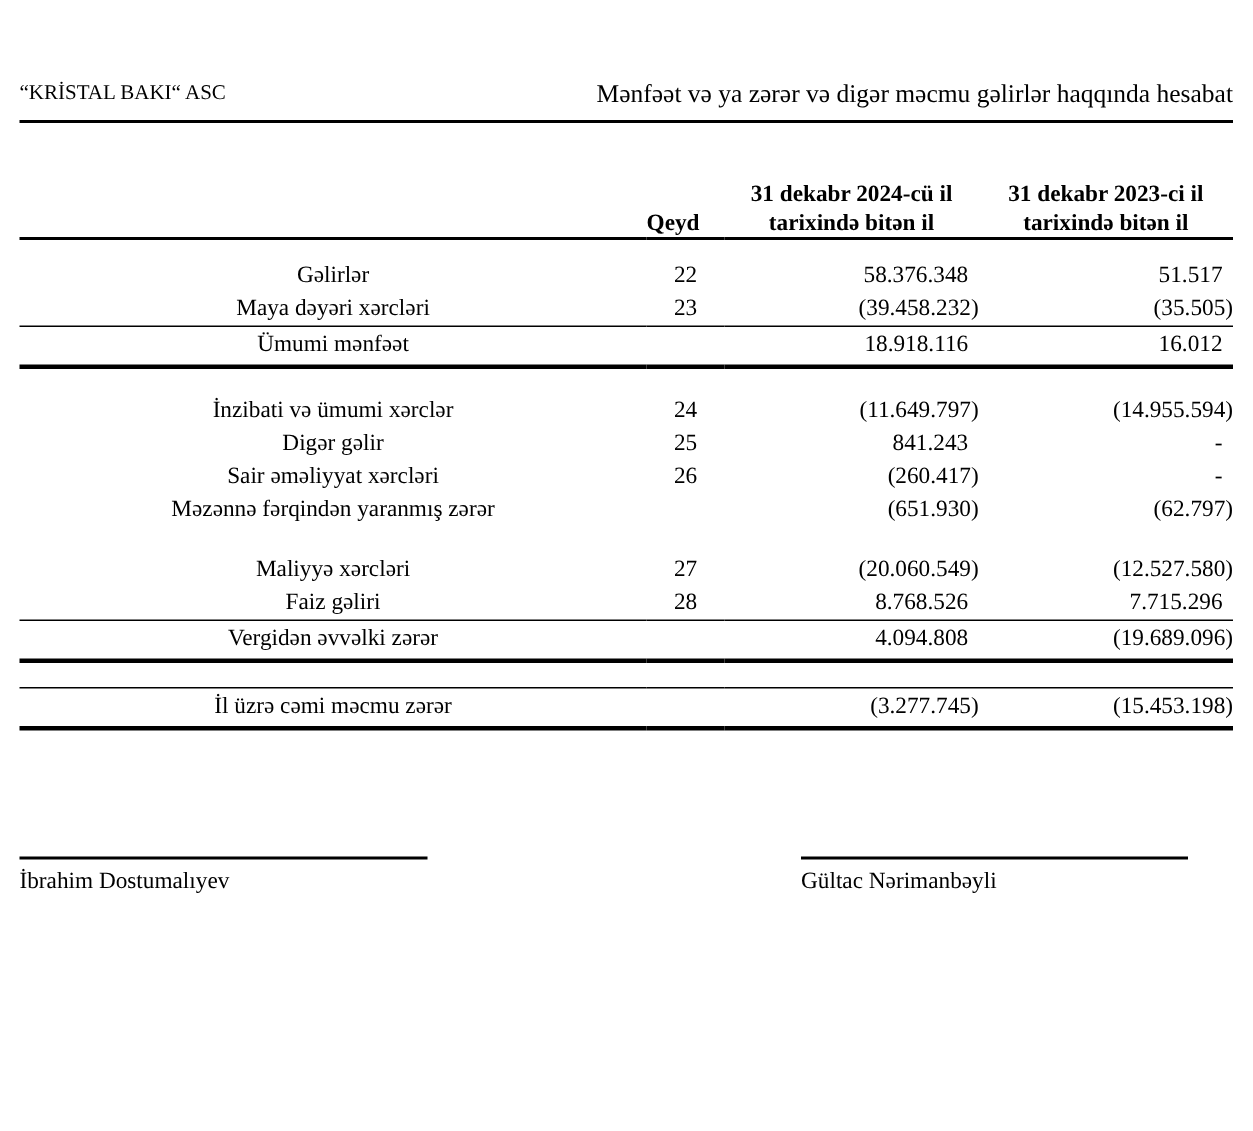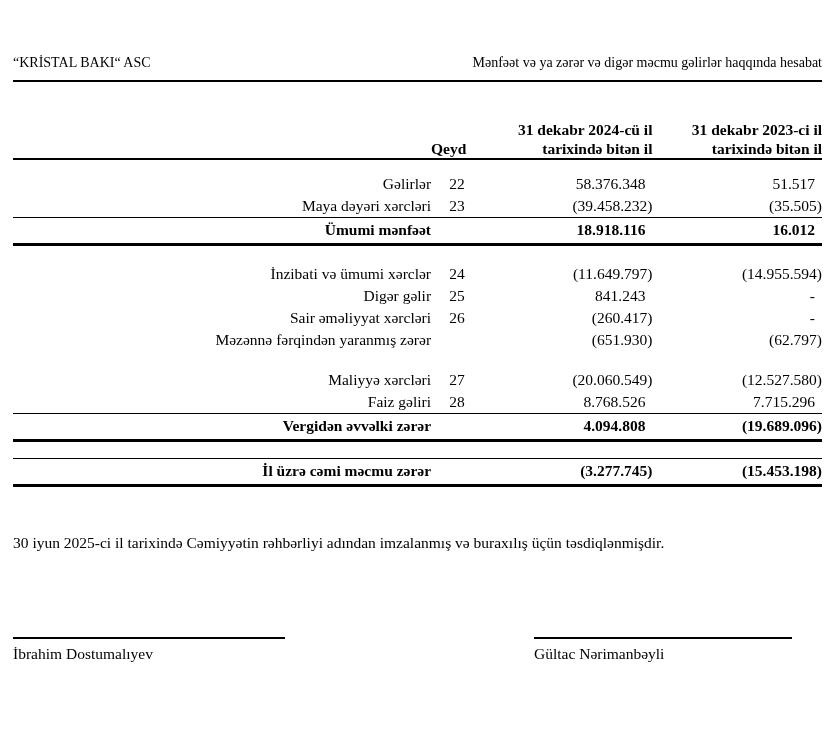--- a/index.html
+++ b/index.html
@@ -25,21 +25,21 @@
     border-bottom: 2px solid #000;
     padding-bottom: 6px;
   }
   .company-name {
     font-size: 14px;
     line-height: 22px;
     white-space: nowrap;
   }
   .report-title {
     text-align: right;
-    font-size: 14px;
+    font-size: 17px;
     line-height: 22px;
   }
   .currency-note {
     font-style: italic;
     font-size: 16px;
     line-height: 20px;
     margin-top: 13px;
   }
 
   
@@ -58,33 +58,33 @@
   col.c-v2024  { width: 170px; }
   col.c-v2023  { width: 170px; }
 
   thead th {
     font-weight: bold;
     line-height: 19px;
     border-bottom: 2px solid #000;
     padding-bottom: 3px;
   }
   thead th.h-note  { text-align: left; }
-  thead th.h-num   { text-align: right; }
+  thead th.h-num   { }
 
   tbody td { line-height: 22px; }
-  td.cell-label { text-align: right; padding-left: 2px; }
+  td.cell-label { text-align: center; padding-left: 2px; }
   td.cell-note  { text-align: center; }
   td.cell-num   { text-align: right; }
   td.cell-num.pos { padding-right: 7px; }
 
   tr.spacer-sm td { height: 14px; line-height: 14px; }
   tr.spacer td    { height: 18px; line-height: 18px; }
 
   tr.total-row td {
-    font-weight: bold;
+    font-weight: normal;
     border-top: 1px solid #000;
     border-bottom: 3px solid #000;
     padding-top: 1px;
     padding-bottom: 2px;
   }
 
   
   .approval-note {
     margin-top: 46px;
     font-size: 15.5px;
@@ -217,21 +217,20 @@
 
       <tr class="total-row">
         <td class="cell-label">İl üzrə cəmi məcmu zərər</td>
         <td class="cell-note"></td>
         <td class="cell-num">(3.277.745)</td>
         <td class="cell-num">(15.453.198)</td>
       </tr>
     </tbody>
   </table>
 
-  <div class="approval-note">30 iyun 2025-ci il tarixində Cəmiyyətin rəhbərliyi adından imzalanmış və buraxılış üçün təsdiqlənmişdir.</div>
 
   <div class="signatures">
     <div class="sig-block">
       <div class="sig-line"></div>
       <div class="sig-name">İbrahim Dostumalıyev</div>
 
     </div>
     <div class="sig-block right">
       <div class="sig-line"></div>
       <div class="sig-name">Gültac Nərimanbəyli</div>

